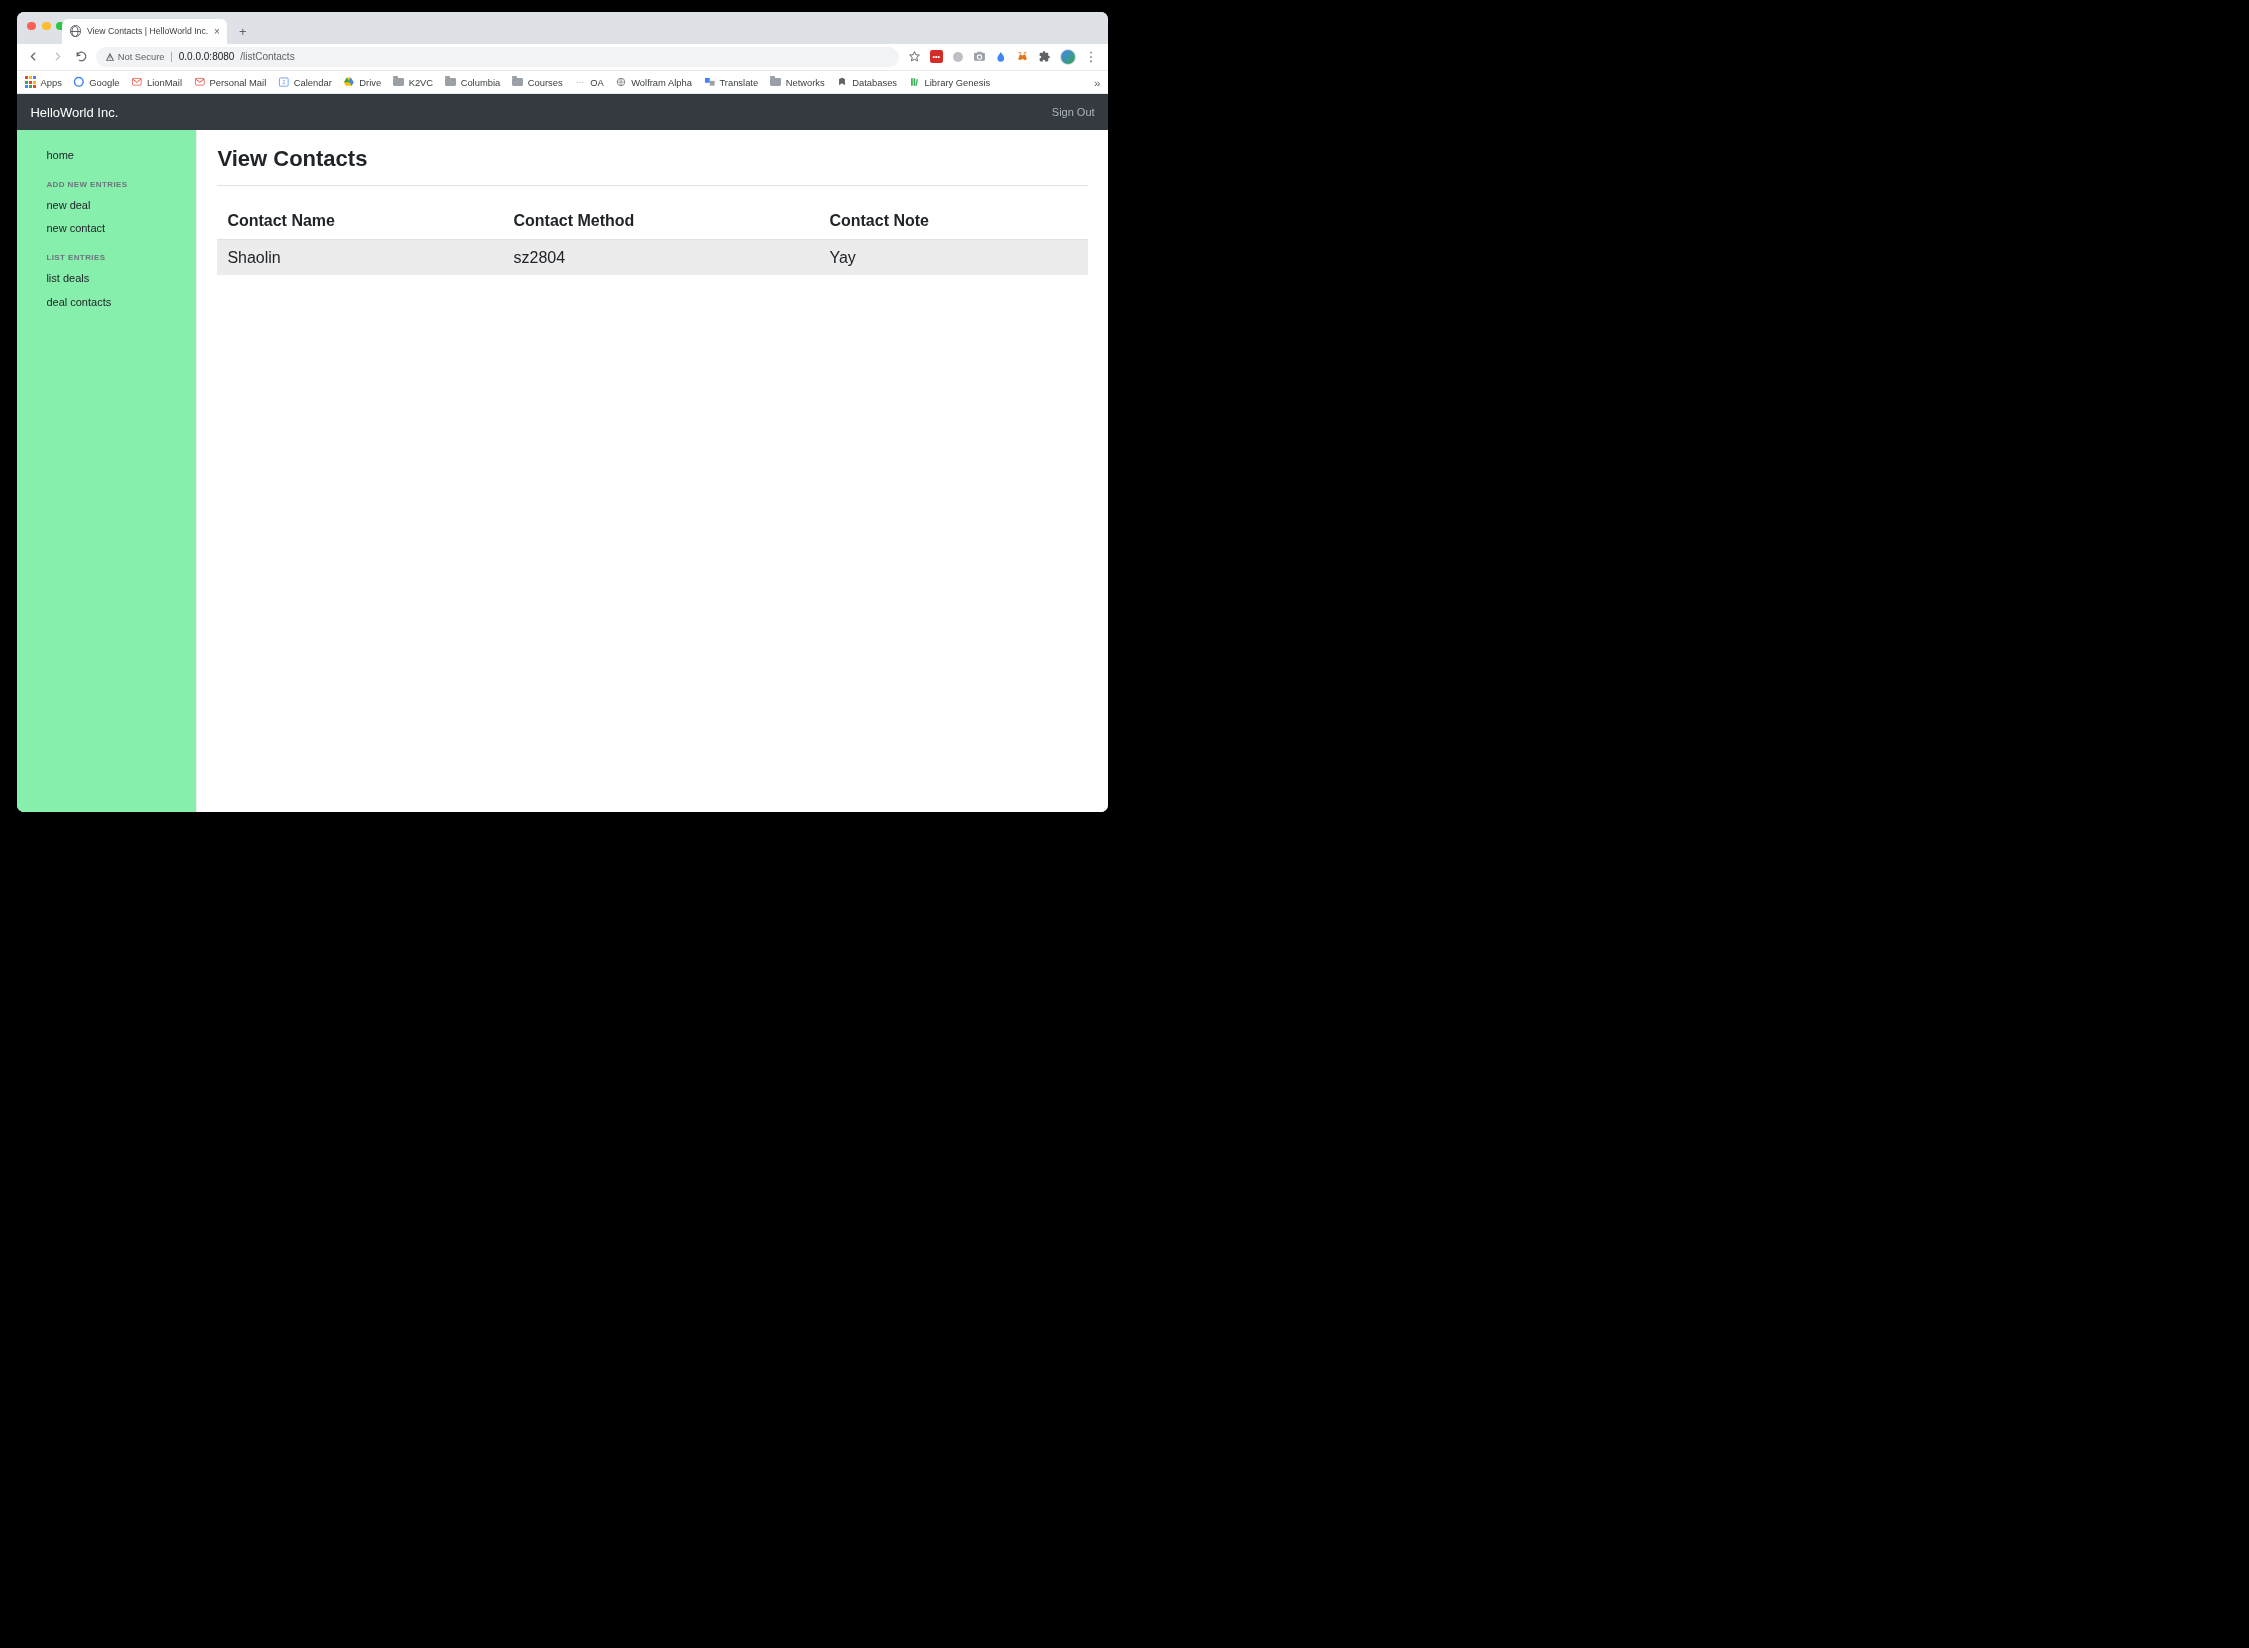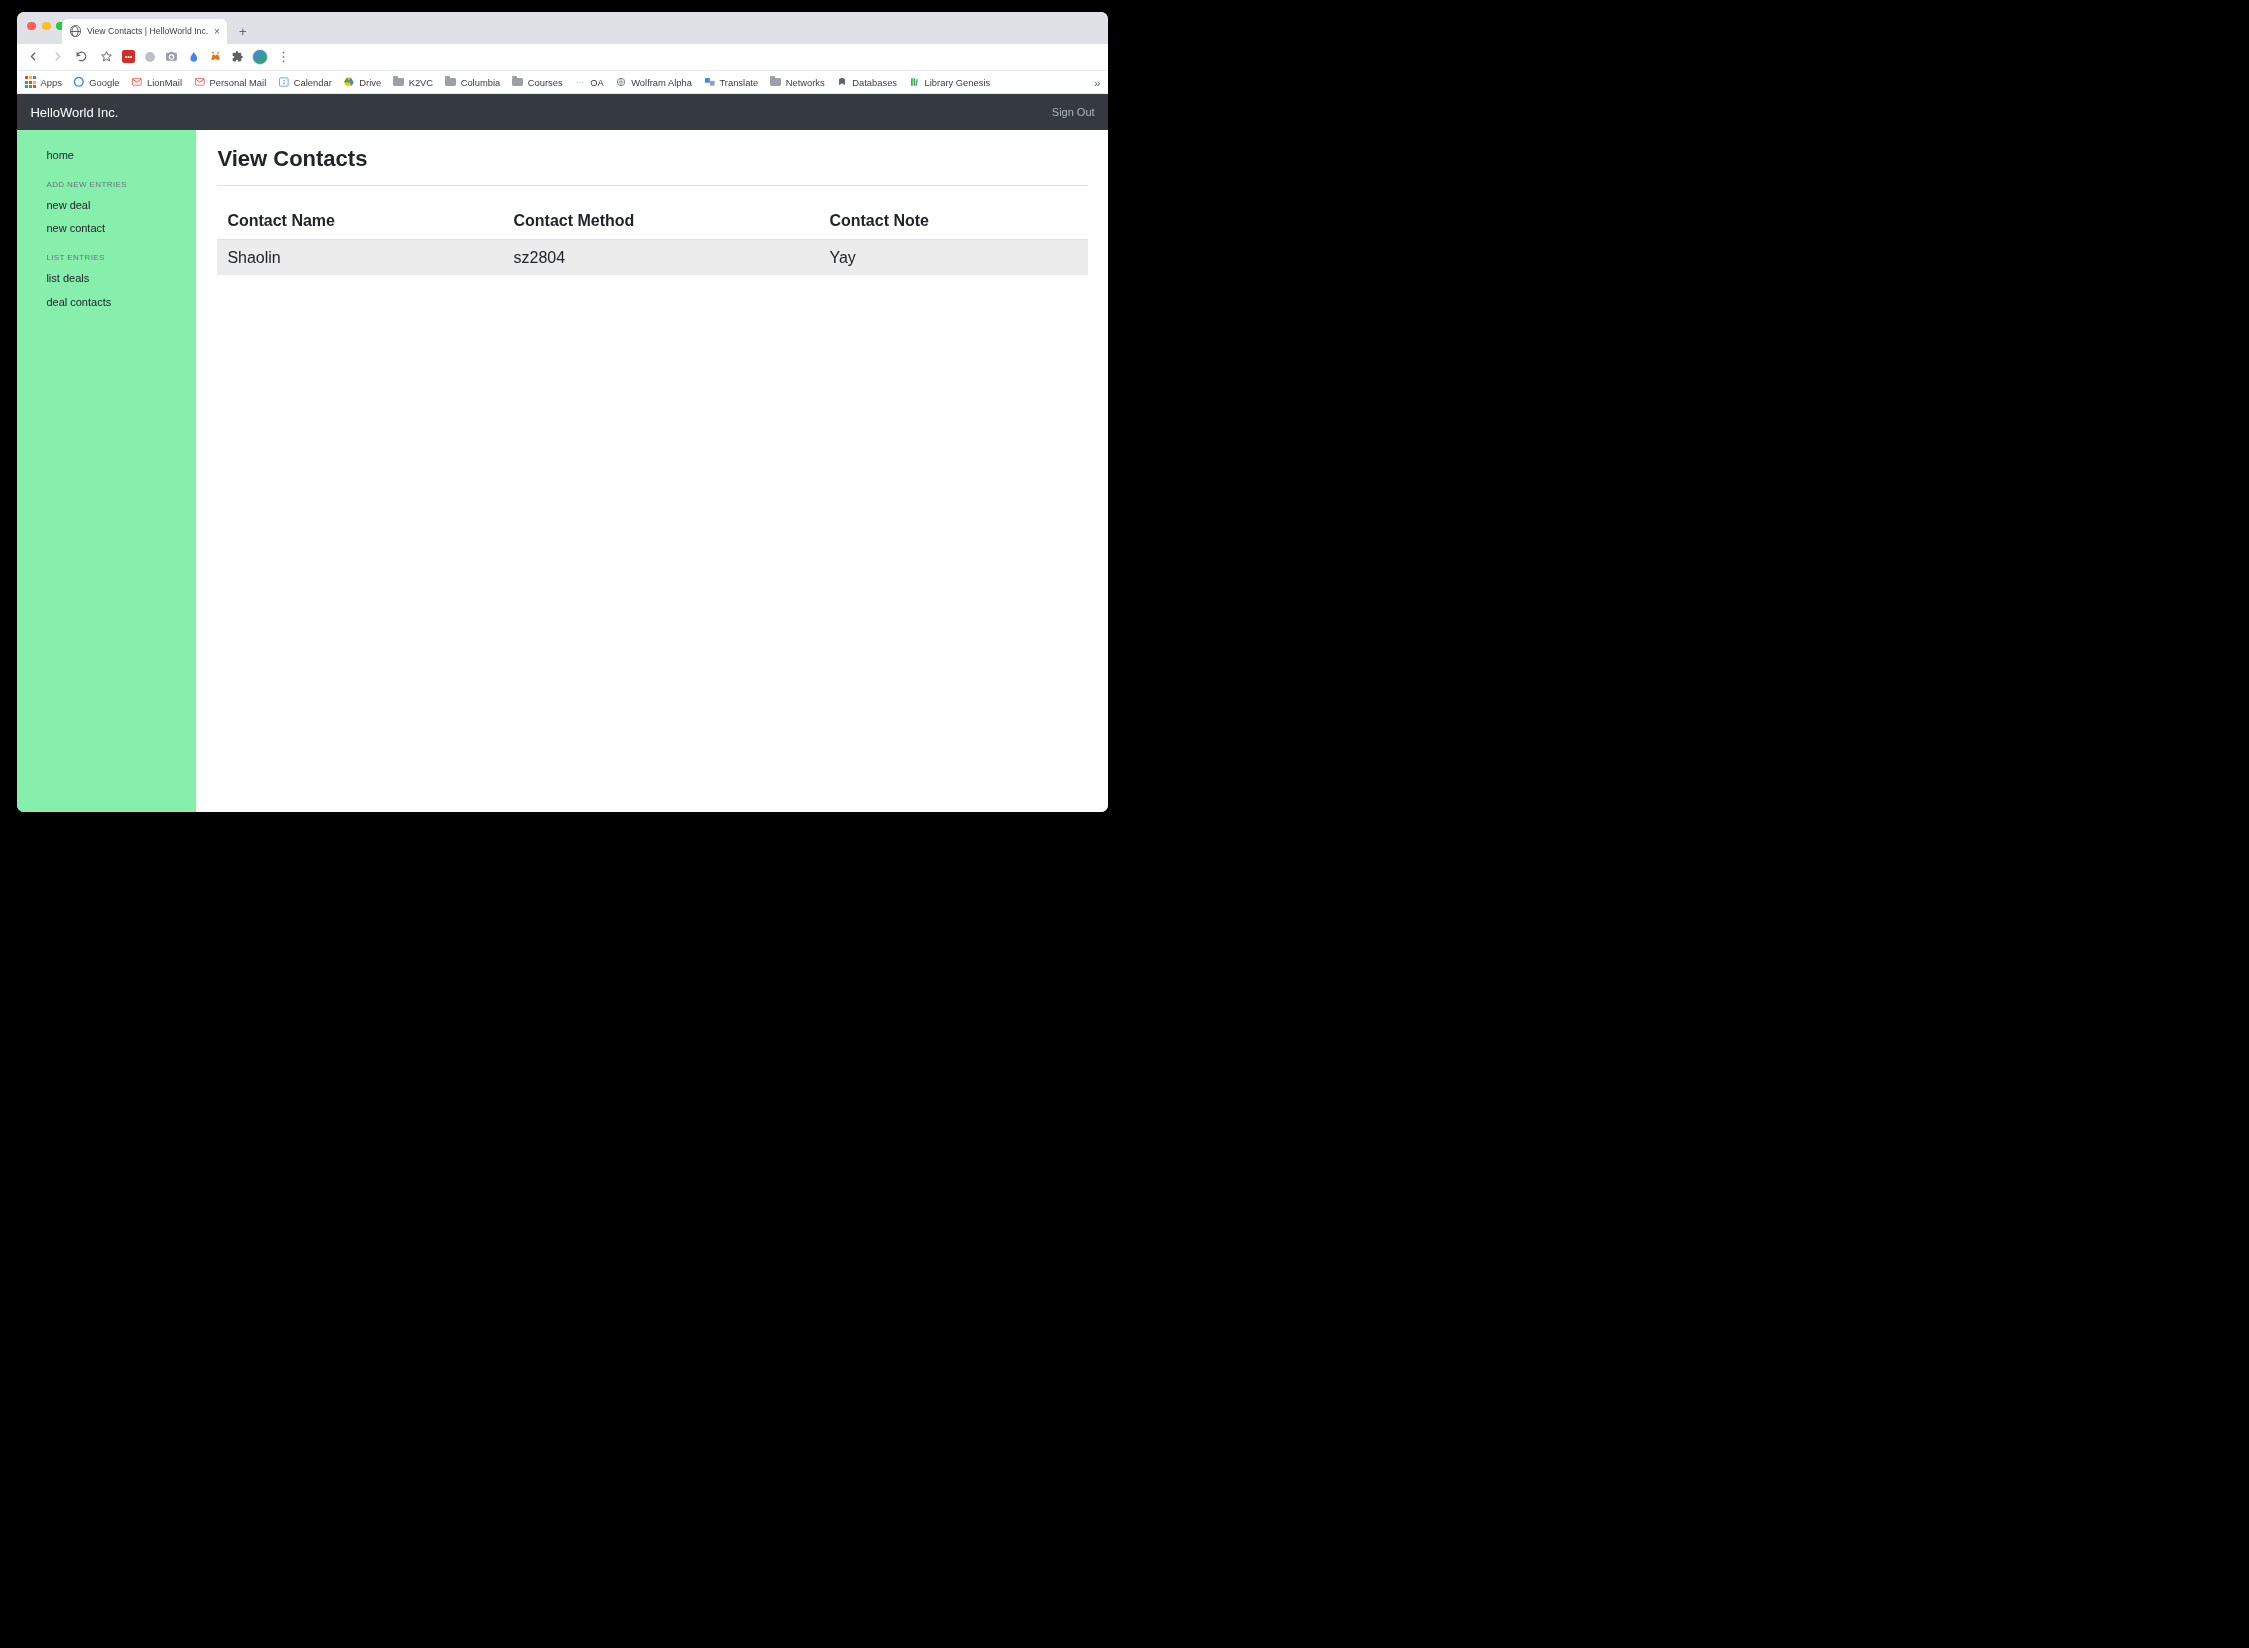--- a/index.html
+++ b/index.html
@@ -135,21 +135,21 @@
     }
     .app-header .brand { font-weight: 400; }
     .app-header .signout { color: #adb5bd; font-size: 11px; cursor: pointer; }
     
     .app-body { flex: 1; display: flex; overflow: hidden; }
     .sidebar {
       width: 180px; background: #86efac; padding: 13px 16px;
       border-right: 0.7px solid #eee;
     }
     .sb-item { padding: 5.8px 13px; font-size: 11px; color: #212529; cursor: pointer; }
-    .sb-heading { padding: 13px 13px 4.3px; font-size: 8px; letter-spacing: 0.4px; color: #6c757d; text-transform: uppercase; font-weight: 400; }
+    .sb-heading { padding: 13px 13px 4.3px; font-size: 8px; letter-spacing: 0.4px; color: #6c757d; text-transform: uppercase; font-weight: 700; }
     .main { flex: 1; padding: 16px 20px; overflow: auto; background: #fff; }
     .page-title { font-size: 22px; font-weight: 700; color: #212529; margin-bottom: 4.3px; }
     .hr { border: none; border-top: 0.7px solid #dee2e6; margin: 13px 0 17.4px; }
     table.ct { width: 100%; border-collapse: collapse; font-size: 16px; }
     table.ct th { text-align: left; padding: 8.7px 10px; font-weight: 700; color: #212529; border-bottom: 0.7px solid #dee2e6; }
     table.ct td { padding: 8.7px 10px; color: #212529; }
     table.ct tbody tr { background: #ececec; }
   </style>
 </head>
 <body>
@@ -178,20 +178,31 @@
     </div>
     <div class="nav-btn disabled">
       <svg viewBox="0 0 24 24" fill="none" stroke="#bdc1c6" stroke-width="2.2">
           <path d="M9 5l7 7-7 7"></path>
         </svg>
     </div>
     <div class="nav-btn">
       <svg viewBox="0 0 24 24" fill="none" stroke="#5f6368" stroke-width="2.2">
           <path d="M4 12a8 8 0 1 1 3 6.2M4 4v6h6"></path>
         </svg>
+    </div>
+    <div class="omnibox">
+      <span class="warn">
+        <svg viewBox="0 0 24 24" fill="#5f6368">
+            <path d="M12 2 2 21h20L12 2zm0 6 6.5 11h-13L12 8zm-1 3h2v4h-2v-4zm0 5h2v2h-2v-2z"></path>
+          </svg>
+        <span>Not Secure</span>
+      </span>
+      <span class="sep">|</span>
+      <span class="url-host">0.0.0.0:8080</span>
+        <span class="url-path">/listContacts</span>
     </div>
     <div class="tool-icons">
       <span class="ic">
           <svg viewBox="0 0 24 24" width="13" height="13" fill="none" stroke="#5f6368" stroke-width="1.8">
             <path d="M12 3l2.6 5.8 6.4.6-4.8 4.3 1.4 6.3L12 17l-5.6 3 1.4-6.3L3 9.4l6.4-.6L12 3z"></path>
           </svg>
         </span>
       <span class="ic">
           <span class="sq" style="background:#d32d27;color:#fff;font-size:7.2px;display:flex;align-items:center;justify-content:center;">•••</span>
         </span>

